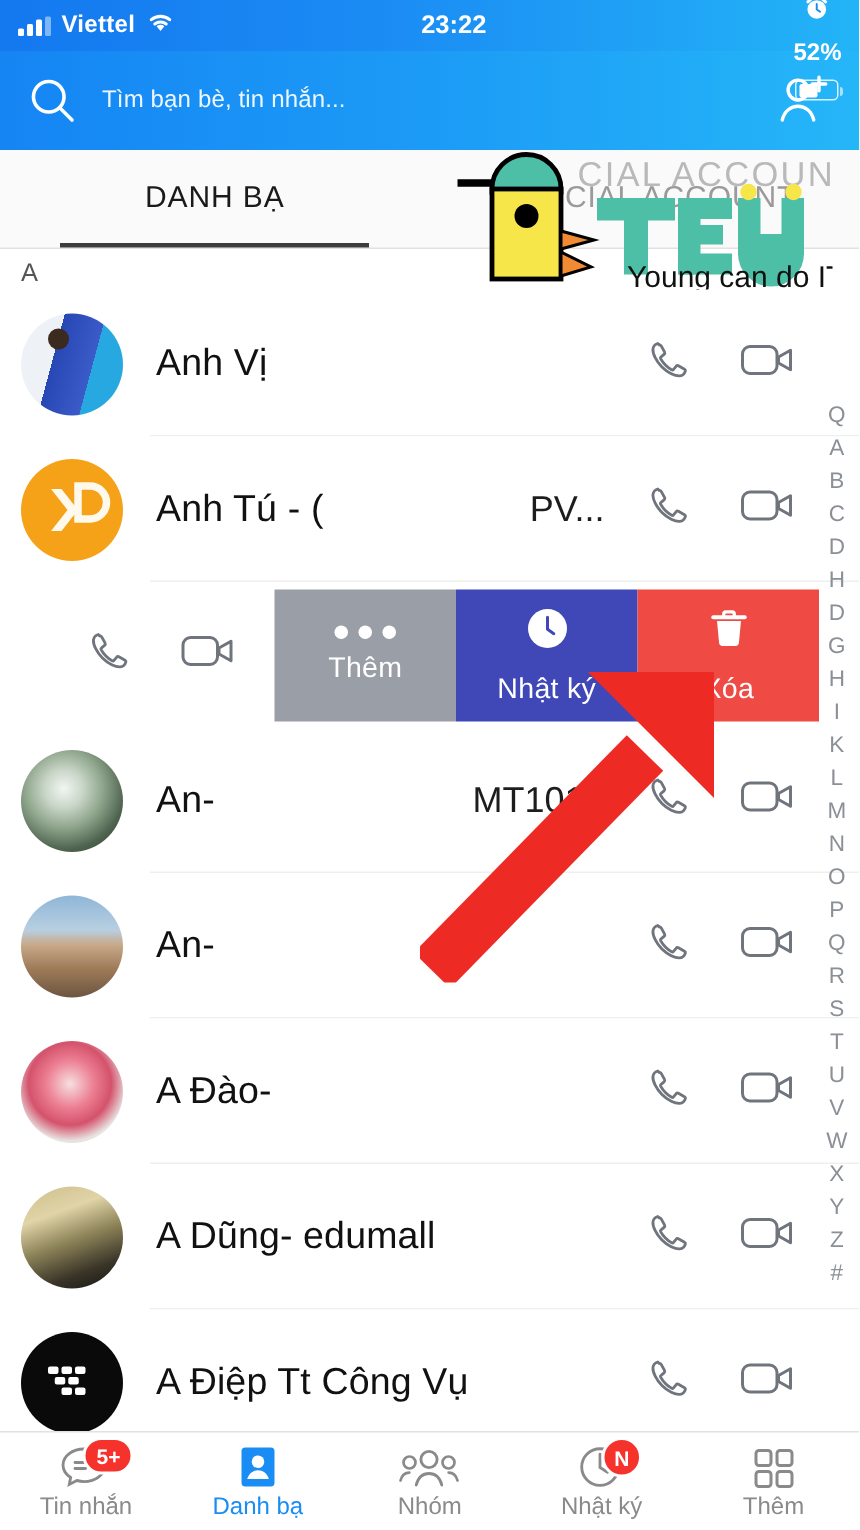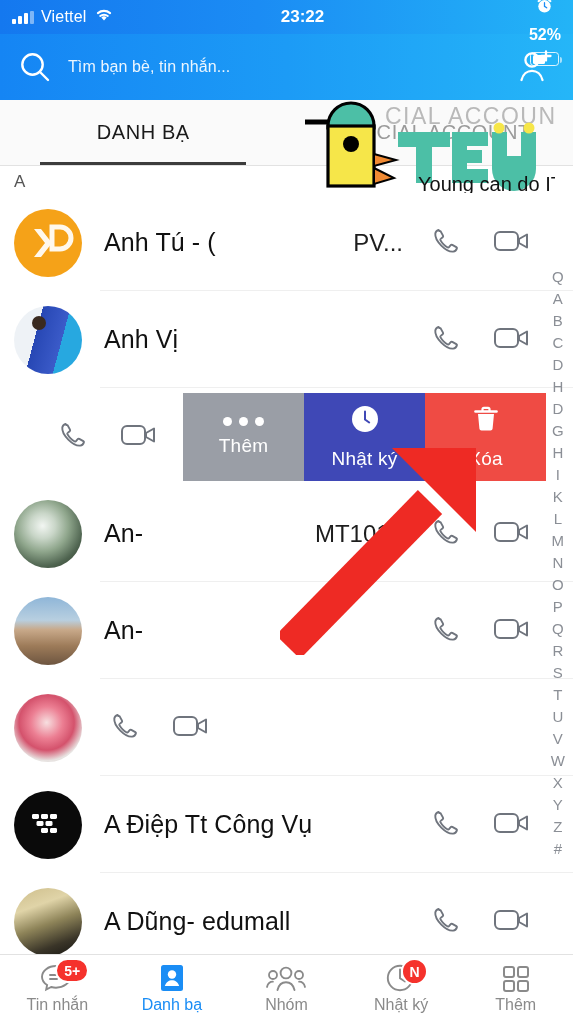--- a/index.html
+++ b/index.html
@@ -21,21 +21,21 @@
     padding:0 12px;
     position:relative;
   }
   .sb-left { display:flex; align-items:center; gap:7px; }
   .bars { display:flex; align-items:flex-end; gap:2px; height:13px; }
   .bars i { display:block; width:4px; background:#fff; border-radius:1px; }
   .bars i:nth-child(1){height:5px}
   .bars i:nth-child(2){height:8px}
   .bars i:nth-child(3){height:11px}
   .bars i:nth-child(4){height:13px; background:rgba(255,255,255,.45)}
-  .carrier { font-size:16px; font-weight:normal; letter-spacing:.2px;}
+  .carrier { font-size:16px; font-weight:bold; letter-spacing:.2px;}
   .sb-center {
     position:absolute; left:0; right:0; text-align:center;
     font-size:17px; font-weight:bold; pointer-events:none;margin-left:32px;
   }
   .sb-right { margin-left:auto; display:flex; align-items:center; gap:8px; font-size:16px; font-weight:bold;flex-direction:column;}
   .battery {
     width:29px; height:14px; border:1.6px solid rgba(255,255,255,.85);
     border-radius:3.5px; position:relative; padding:1.5px;
   }
   .battery:after{
@@ -233,47 +233,47 @@
     <div class="tab">
         <span>OFFICIAL ACCOUNT</span>
       </div>
   </div>
 
   <div class="section-head">A</div>
 
   <div class="list">
 
     <div class="row">
+      <div class="avatar av-photo1"></div>
+      <div class="name">Anh Vị</div>
+      <div class="sublabel"></div>
+      <div class="row-actions">
+        <span>
+          <svg width="34" height="34" viewBox="0 0 34 34">
+              <path d="M9.5 6c-1.6.5-3 2-3.2 3.7-.3 3 2.3 8.2 6 11.9s8.9 6.3 11.9 6c1.7-.2 3.2-1.6 3.7-3.2.2-.6-.1-1-.6-1.3l-4-2.2c-.6-.3-1.2-.2-1.6.3l-1.7 2c-.3.4-.8.5-1.2.3-1.3-.7-3-2-4.2-3.2s-2.5-2.9-3.2-4.2c-.2-.4-.1-.9.3-1.2l2-1.7c.5-.4.6-1 .3-1.6l-2.2-4c-.3-.5-.7-.8-1.3-.6z" fill="none" stroke="#6f747d" stroke-width="1.9" stroke-linejoin="round"></path>
+            </svg>
+        </span>
+        <span>
+          <svg width="38" height="30" viewBox="0 0 38 30">
+              <rect x="2" y="6" width="23" height="18" rx="5" fill="none" stroke="#6f747d" stroke-width="2"></rect>
+              <path d="M26 13l8-4.5v13L26 17z" fill="none" stroke="#6f747d" stroke-width="2" stroke-linejoin="round"></path>
+            </svg>
+        </span>
+      </div>
+    </div>
+
+    <div class="row">
       <div class="avatar av-kp">
         <svg width="68" height="68" viewBox="0 0 68 68">
             <path d="M20 20l11 14-11 14 7 0 11-14-11-14z" fill="#fff8ec"></path>
             <path d="M38 18h8a11 11 0 0 1 0 22h-8z" fill="none" stroke="#fff8ec" stroke-width="5"></path>
           </svg>
       </div>
       <div class="name">Anh Tú - (</div>
       <div class="sublabel">PV...</div>
-      <div class="row-actions">
-        <span>
-          <svg width="34" height="34" viewBox="0 0 34 34">
-              <path d="M9.5 6c-1.6.5-3 2-3.2 3.7-.3 3 2.3 8.2 6 11.9s8.9 6.3 11.9 6c1.7-.2 3.2-1.6 3.7-3.2.2-.6-.1-1-.6-1.3l-4-2.2c-.6-.3-1.2-.2-1.6.3l-1.7 2c-.3.4-.8.5-1.2.3-1.3-.7-3-2-4.2-3.2s-2.5-2.9-3.2-4.2c-.2-.4-.1-.9.3-1.2l2-1.7c.5-.4.6-1 .3-1.6l-2.2-4c-.3-.5-.7-.8-1.3-.6z" fill="none" stroke="#6f747d" stroke-width="1.9" stroke-linejoin="round"></path>
-            </svg>
-        </span>
-        <span>
-          <svg width="38" height="30" viewBox="0 0 38 30">
-              <rect x="2" y="6" width="23" height="18" rx="5" fill="none" stroke="#6f747d" stroke-width="2"></rect>
-              <path d="M26 13l8-4.5v13L26 17z" fill="none" stroke="#6f747d" stroke-width="2" stroke-linejoin="round"></path>
-            </svg>
-        </span>
-      </div>
-    </div>
-
-    <div class="row">
-      <div class="avatar av-photo1"></div>
-      <div class="name">Anh Vị</div>
-      <div class="sublabel"></div>
       <div class="row-actions">
         <span>
           <svg width="34" height="34" viewBox="0 0 34 34">
               <path d="M9.5 6c-1.6.5-3 2-3.2 3.7-.3 3 2.3 8.2 6 11.9s8.9 6.3 11.9 6c1.7-.2 3.2-1.6 3.7-3.2.2-.6-.1-1-.6-1.3l-4-2.2c-.6-.3-1.2-.2-1.6.3l-1.7 2c-.3.4-.8.5-1.2.3-1.3-.7-3-2-4.2-3.2s-2.5-2.9-3.2-4.2c-.2-.4-.1-.9.3-1.2l2-1.7c.5-.4.6-1 .3-1.6l-2.2-4c-.3-.5-.7-.8-1.3-.6z" fill="none" stroke="#6f747d" stroke-width="1.9" stroke-linejoin="round"></path>
             </svg>
         </span>
         <span>
           <svg width="38" height="30" viewBox="0 0 38 30">
               <rect x="2" y="6" width="23" height="18" rx="5" fill="none" stroke="#6f747d" stroke-width="2"></rect>
               <path d="M26 13l8-4.5v13L26 17z" fill="none" stroke="#6f747d" stroke-width="2" stroke-linejoin="round"></path>
@@ -361,20 +361,40 @@
           <svg width="38" height="30" viewBox="0 0 38 30">
               <rect x="2" y="6" width="23" height="18" rx="5" fill="none" stroke="#6f747d" stroke-width="2"></rect>
               <path d="M26 13l8-4.5v13L26 17z" fill="none" stroke="#6f747d" stroke-width="2" stroke-linejoin="round"></path>
             </svg>
         </span>
       </div>
     </div>
 
     <div class="row">
       <div class="avatar av-photo4"></div>
+      <div class="name">A Đào-</div>
+      <div class="sublabel"></div>
+      <div class="row-actions">
+        <span>
+          <svg width="34" height="34" viewBox="0 0 34 34">
+              <path d="M9.5 6c-1.6.5-3 2-3.2 3.7-.3 3 2.3 8.2 6 11.9s8.9 6.3 11.9 6c1.7-.2 3.2-1.6 3.7-3.2.2-.6-.1-1-.6-1.3l-4-2.2c-.6-.3-1.2-.2-1.6.3l-1.7 2c-.3.4-.8.5-1.2.3-1.3-.7-3-2-4.2-3.2s-2.5-2.9-3.2-4.2c-.2-.4-.1-.9.3-1.2l2-1.7c.5-.4.6-1 .3-1.6l-2.2-4c-.3-.5-.7-.8-1.3-.6z" fill="none" stroke="#6f747d" stroke-width="1.9" stroke-linejoin="round"></path>
+            </svg>
+        </span>
+        <span>
+          <svg width="38" height="30" viewBox="0 0 38 30">
+              <rect x="2" y="6" width="23" height="18" rx="5" fill="none" stroke="#6f747d" stroke-width="2"></rect>
+              <path d="M26 13l8-4.5v13L26 17z" fill="none" stroke="#6f747d" stroke-width="2" stroke-linejoin="round"></path>
+            </svg>
+        </span>
+      </div>
+    </div>
+
+    <div class="row">
+      <div class="avatar av-photo5"></div>
+      <div class="name">A Dũng- edumall</div>
       <div class="sublabel"></div>
       <div class="row-actions">
         <span>
           <svg width="34" height="34" viewBox="0 0 34 34">
               <path d="M9.5 6c-1.6.5-3 2-3.2 3.7-.3 3 2.3 8.2 6 11.9s8.9 6.3 11.9 6c1.7-.2 3.2-1.6 3.7-3.2.2-.6-.1-1-.6-1.3l-4-2.2c-.6-.3-1.2-.2-1.6.3l-1.7 2c-.3.4-.8.5-1.2.3-1.3-.7-3-2-4.2-3.2s-2.5-2.9-3.2-4.2c-.2-.4-.1-.9.3-1.2l2-1.7c.5-.4.6-1 .3-1.6l-2.2-4c-.3-.5-.7-.8-1.3-.6z" fill="none" stroke="#6f747d" stroke-width="1.9" stroke-linejoin="round"></path>
             </svg>
         </span>
         <span>
           <svg width="38" height="30" viewBox="0 0 38 30">
               <rect x="2" y="6" width="23" height="18" rx="5" fill="none" stroke="#6f747d" stroke-width="2"></rect>
@@ -392,39 +412,20 @@
               <rect x="11" y="4" width="7" height="5" rx="1.4"></rect>
               <rect x="6.5" y="11" width="7" height="5" rx="1.4"></rect>
               <rect x="15.5" y="11" width="7" height="5" rx="1.4"></rect>
               <rect x="11" y="18" width="7" height="5" rx="1.4"></rect>
               <rect x="20" y="18" width="7" height="5" rx="1.4"></rect>
               <rect x="20" y="4" width="7" height="5" rx="1.4"></rect>
             </g>
           </svg>
       </div>
       <div class="name">A Điệp Tt Công Vụ</div>
-      <div class="sublabel"></div>
-      <div class="row-actions">
-        <span>
-          <svg width="34" height="34" viewBox="0 0 34 34">
-              <path d="M9.5 6c-1.6.5-3 2-3.2 3.7-.3 3 2.3 8.2 6 11.9s8.9 6.3 11.9 6c1.7-.2 3.2-1.6 3.7-3.2.2-.6-.1-1-.6-1.3l-4-2.2c-.6-.3-1.2-.2-1.6.3l-1.7 2c-.3.4-.8.5-1.2.3-1.3-.7-3-2-4.2-3.2s-2.5-2.9-3.2-4.2c-.2-.4-.1-.9.3-1.2l2-1.7c.5-.4.6-1 .3-1.6l-2.2-4c-.3-.5-.7-.8-1.3-.6z" fill="none" stroke="#6f747d" stroke-width="1.9" stroke-linejoin="round"></path>
-            </svg>
-        </span>
-        <span>
-          <svg width="38" height="30" viewBox="0 0 38 30">
-              <rect x="2" y="6" width="23" height="18" rx="5" fill="none" stroke="#6f747d" stroke-width="2"></rect>
-              <path d="M26 13l8-4.5v13L26 17z" fill="none" stroke="#6f747d" stroke-width="2" stroke-linejoin="round"></path>
-            </svg>
-        </span>
-      </div>
-    </div>
-
-    <div class="row">
-      <div class="avatar av-photo5"></div>
-      <div class="name">A Dũng- edumall</div>
       <div class="sublabel"></div>
       <div class="row-actions">
         <span>
           <svg width="34" height="34" viewBox="0 0 34 34">
               <path d="M9.5 6c-1.6.5-3 2-3.2 3.7-.3 3 2.3 8.2 6 11.9s8.9 6.3 11.9 6c1.7-.2 3.2-1.6 3.7-3.2.2-.6-.1-1-.6-1.3l-4-2.2c-.6-.3-1.2-.2-1.6.3l-1.7 2c-.3.4-.8.5-1.2.3-1.3-.7-3-2-4.2-3.2s-2.5-2.9-3.2-4.2c-.2-.4-.1-.9.3-1.2l2-1.7c.5-.4.6-1 .3-1.6l-2.2-4c-.3-.5-.7-.8-1.3-.6z" fill="none" stroke="#6f747d" stroke-width="1.9" stroke-linejoin="round"></path>
             </svg>
         </span>
         <span>
           <svg width="38" height="30" viewBox="0 0 38 30">
               <rect x="2" y="6" width="23" height="18" rx="5" fill="none" stroke="#6f747d" stroke-width="2"></rect>

